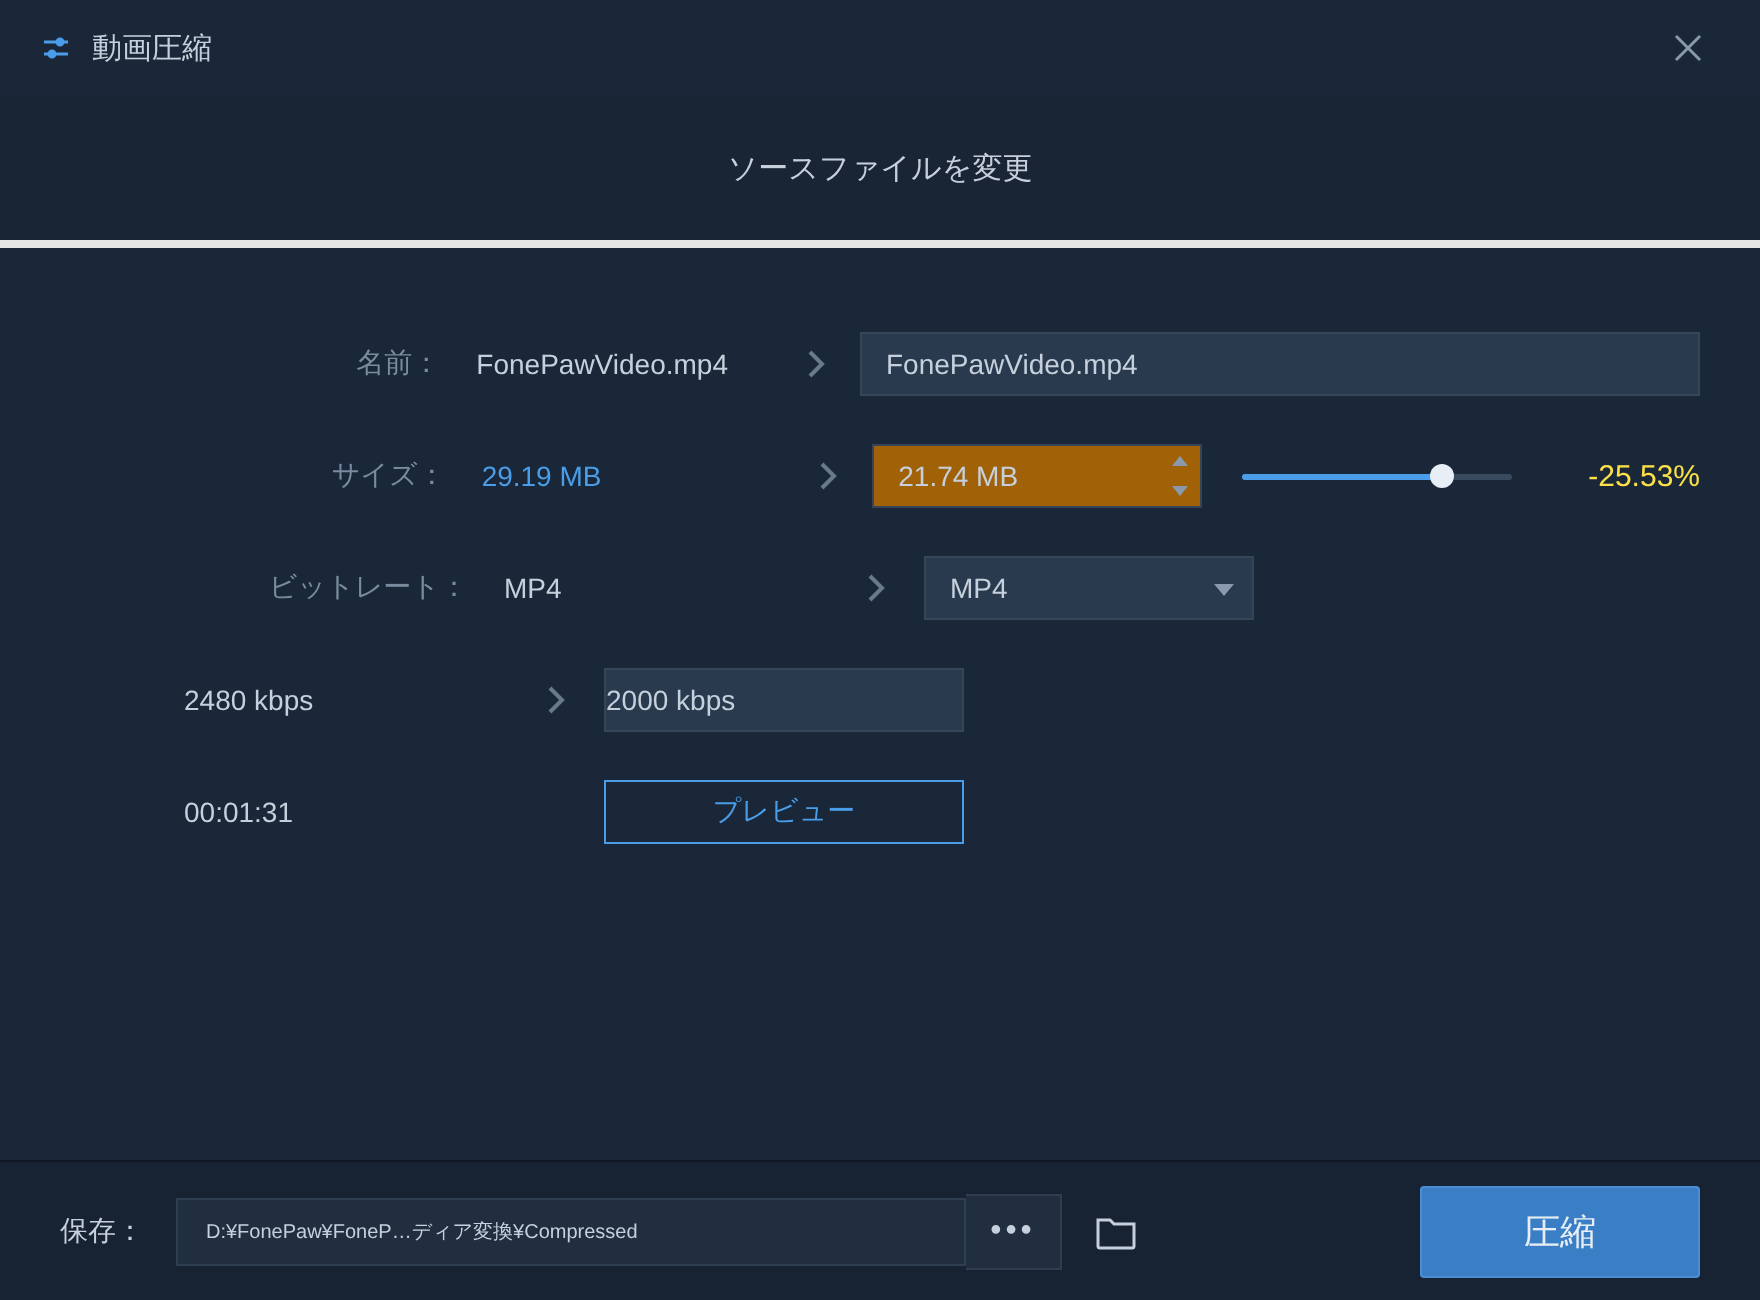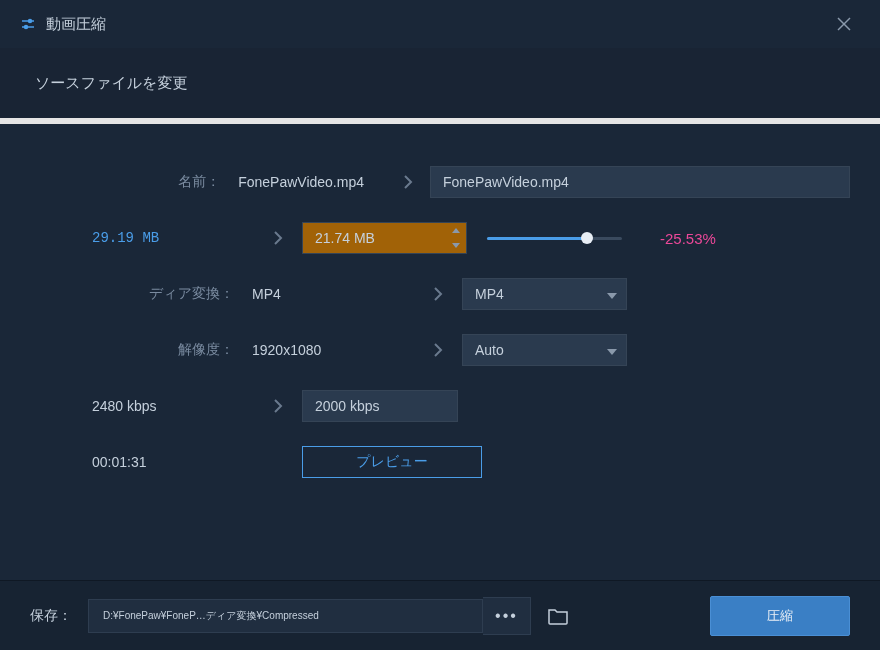--- a/index.html
+++ b/index.html
@@ -45,23 +45,24 @@
     .close-btn svg {
       width: 18px;
       height: 18px;
     }
     .subheader {
       height: 76px;
       display: flex;
       align-items: center;
       padding: 0 35px;
       background: #192434;
-      border-bottom: 6px solid #e5e5e5;
+      border-bottom: 4px solid #e5e5e5;
       font-size: 15px;
       color: #c5d0dc;
+      justify-content: center;
     }
     .content {
       padding: 42px 30px 20px 30px;
       margin-left: 44px;
     }
     .row {
       display: flex;
       align-items: center;
       margin-bottom: 24px;
       min-height: 32px;
@@ -73,21 +74,20 @@
       font-size: 14px;
     }
     .source-value {
       width: 180px;
       padding-left: 18px;
       color: #c5d0dc;
       font-size: 14px;
     }
     .source-value.highlight {
       color: #4a9de8;
-      font-family: Liberation Mono, monospace;
     }
     .arrow {
       width: 48px;
       display: flex;
       justify-content: center;
       color: #6a7a8e;
     }
     .arrow svg {
       width: 12px;
       height: 14px;
@@ -166,21 +166,21 @@
       left: 74%;
       top: 50%;
       transform: translate(-50%, -50%);
       width: 12px;
       height: 12px;
       background: #e8eef5;
       border-radius: 50%;
       cursor: pointer;
     }
     .pct {
-      color: #ec4899;
+      color: #fde047;
       font-size: 15px;
       margin-left: 18px;
     }
     .select-wrap {
       position: relative;
       width: 165px;
     }
     .select-input {
       background: #2a3a4e;
       border: 1px solid #354456;
@@ -200,23 +200,23 @@
       pointer-events: none;
     }
     .select-caret svg {
       width: 10px;
       height: 6px;
     }
     .bitrate-input {
       background: #2a3a4e;
       border: 1px solid #354456;
       color: #c5d0dc;
-      padding: 7px 12px;
-      font-size: 14px;
-      width: 156px;
+      padding: 7px 0;
+      font-size: 14px;
+      width: 180px;
       outline: none;
     }
     .preview-btn {
       background: transparent;
       border: 1px solid #4a9de8;
       color: #4a9de8;
       padding: 6px 0;
       width: 180px;
       text-align: center;
       font-size: 14px;
@@ -278,21 +278,21 @@
     .spacer {
       flex: 1;
     }
     .compress-btn {
       background: #3a7fc5;
       border: 1px solid #4a8fd5;
       color: #e8eef5;
       padding: 10px 0;
       width: 140px;
       text-align: center;
-      font-size: 13px;
+      font-size: 18px;
       cursor: pointer;
       border-radius: 2px;
     }
   </style>
 </head>
 <body>
 
 <div class="titlebar">
   <span class="titlebar-icon">
     <svg width="16" height="16" viewBox="0 0 16 16" fill="none" stroke="currentColor" stroke-width="1.5">
@@ -324,20 +324,21 @@
       <svg viewBox="0 0 8 14" fill="none" stroke="currentColor" stroke-width="2">
           <polyline points="1,1 7,7 1,13"></polyline>
         </svg>
     </div>
     <div class="target-cell">
       <input class="text-input" value="FonePawVideo.mp4" style="">
     </div>
   </div>
 
   <div class="row">
+    <div class="label">サイズ：</div>
     <div class="source-value highlight">29.19 MB</div>
     <div class="arrow">
       <svg viewBox="0 0 8 14" fill="none" stroke="currentColor" stroke-width="2">
           <polyline points="1,1 7,7 1,13"></polyline>
         </svg>
     </div>
     <div class="target-cell">
       <div class="spinner-wrap">
         <input class="spinner-input" value="21.74 MB" style="">
         <div class="spinner-btns">
@@ -357,58 +358,39 @@
         <div class="slider-track">
           <div class="slider-fill"></div>
           <div class="slider-thumb"></div>
         </div>
       </div>
       <div class="pct">-25.53%</div>
     </div>
   </div>
 
   <div class="row">
-    <div class="label">ディア変換：</div>
+    <div class="label">ビットレート：</div>
     <div class="source-value">MP4</div>
     <div class="arrow">
       <svg viewBox="0 0 8 14" fill="none" stroke="currentColor" stroke-width="2">
           <polyline points="1,1 7,7 1,13"></polyline>
         </svg>
     </div>
     <div class="target-cell">
       <div class="select-wrap">
         <div class="select-input">MP4</div>
         <div class="select-caret">
           <svg viewBox="0 0 10 6">
               <polygon points="0,0 10,0 5,6" fill="currentColor"></polygon>
             </svg>
         </div>
       </div>
     </div>
   </div>
 
-  <div class="row">
-    <div class="label">解像度：</div>
-    <div class="source-value">1920x1080</div>
-    <div class="arrow">
-      <svg viewBox="0 0 8 14" fill="none" stroke="currentColor" stroke-width="2">
-          <polyline points="1,1 7,7 1,13"></polyline>
-        </svg>
-    </div>
-    <div class="target-cell">
-      <div class="select-wrap">
-        <div class="select-input">Auto</div>
-        <div class="select-caret">
-          <svg viewBox="0 0 10 6">
-              <polygon points="0,0 10,0 5,6" fill="currentColor"></polygon>
-            </svg>
-        </div>
-      </div>
-    </div>
-  </div>
 
   <div class="row">
     <div class="source-value">2480 kbps</div>
     <div class="arrow">
       <svg viewBox="0 0 8 14" fill="none" stroke="currentColor" stroke-width="2">
           <polyline points="1,1 7,7 1,13"></polyline>
         </svg>
     </div>
     <div class="target-cell">
       <input class="bitrate-input" value="2000 kbps" style="">

